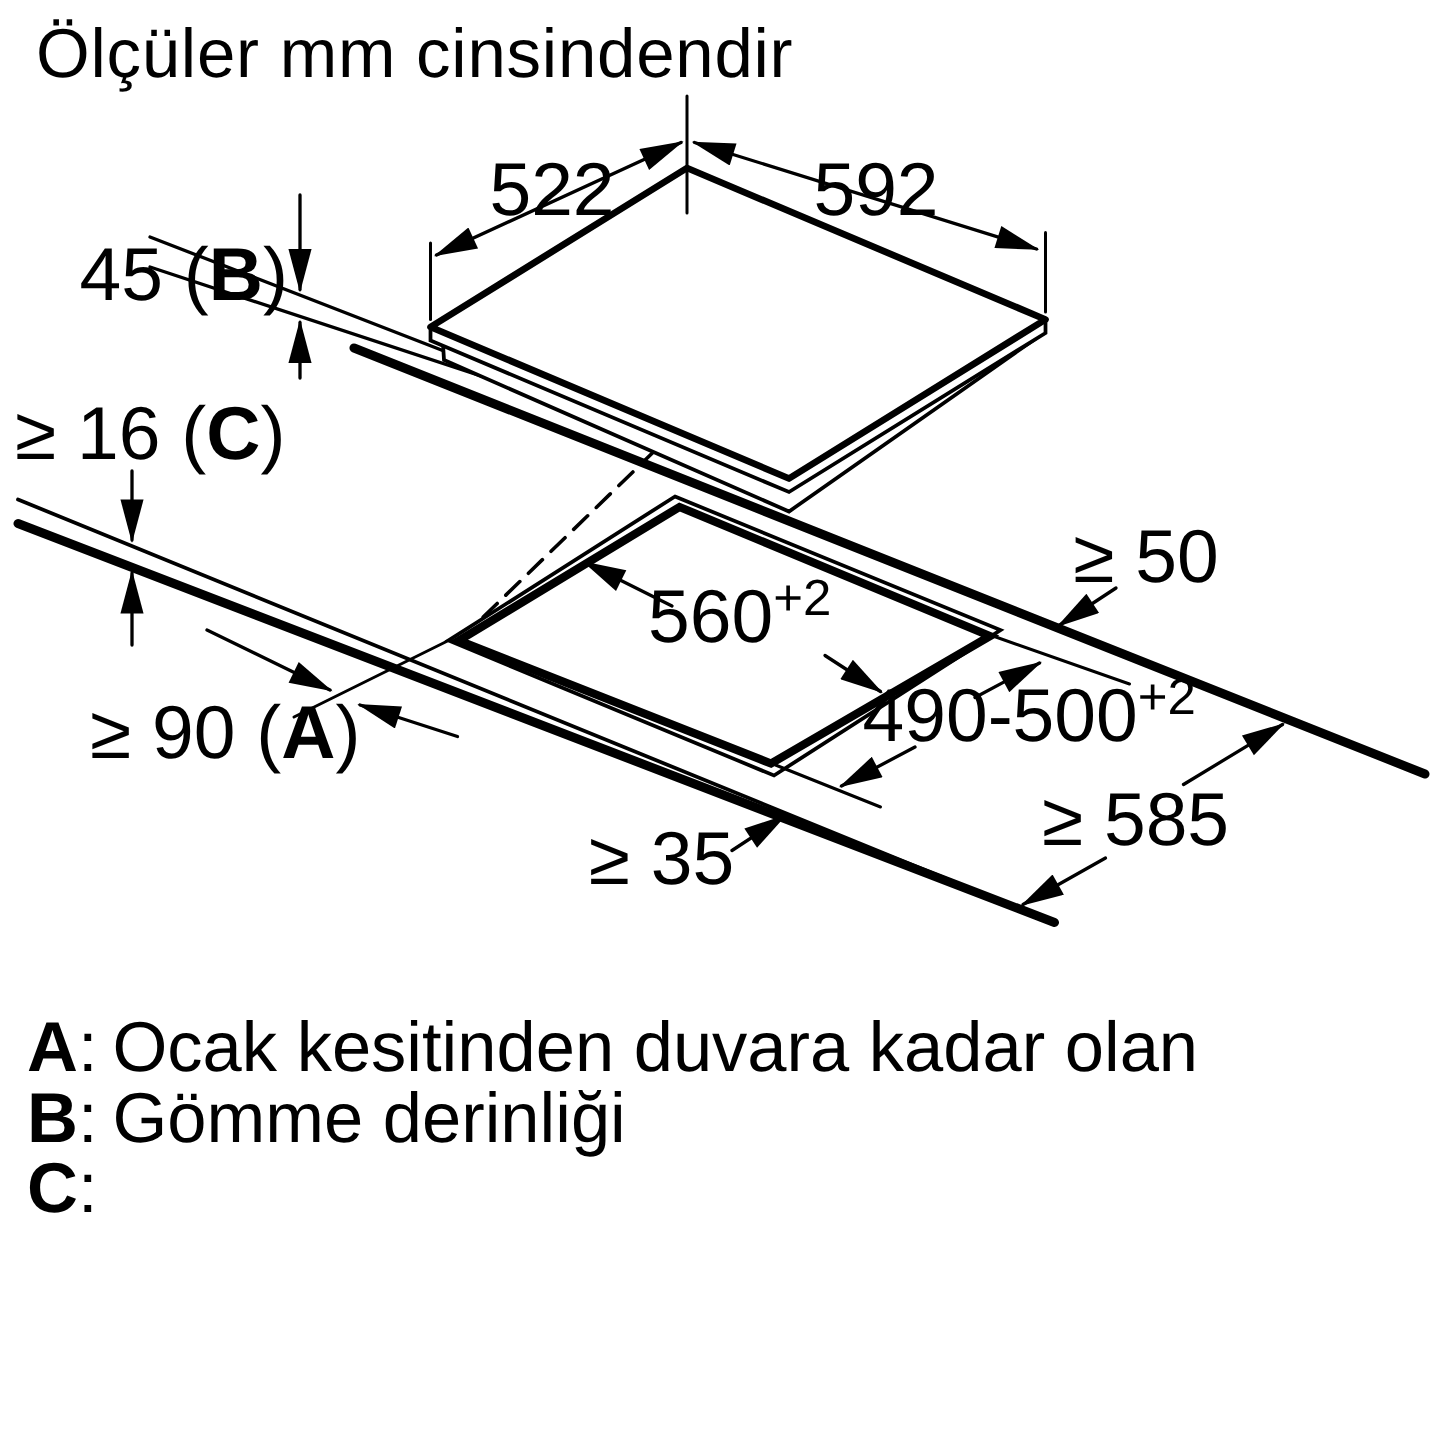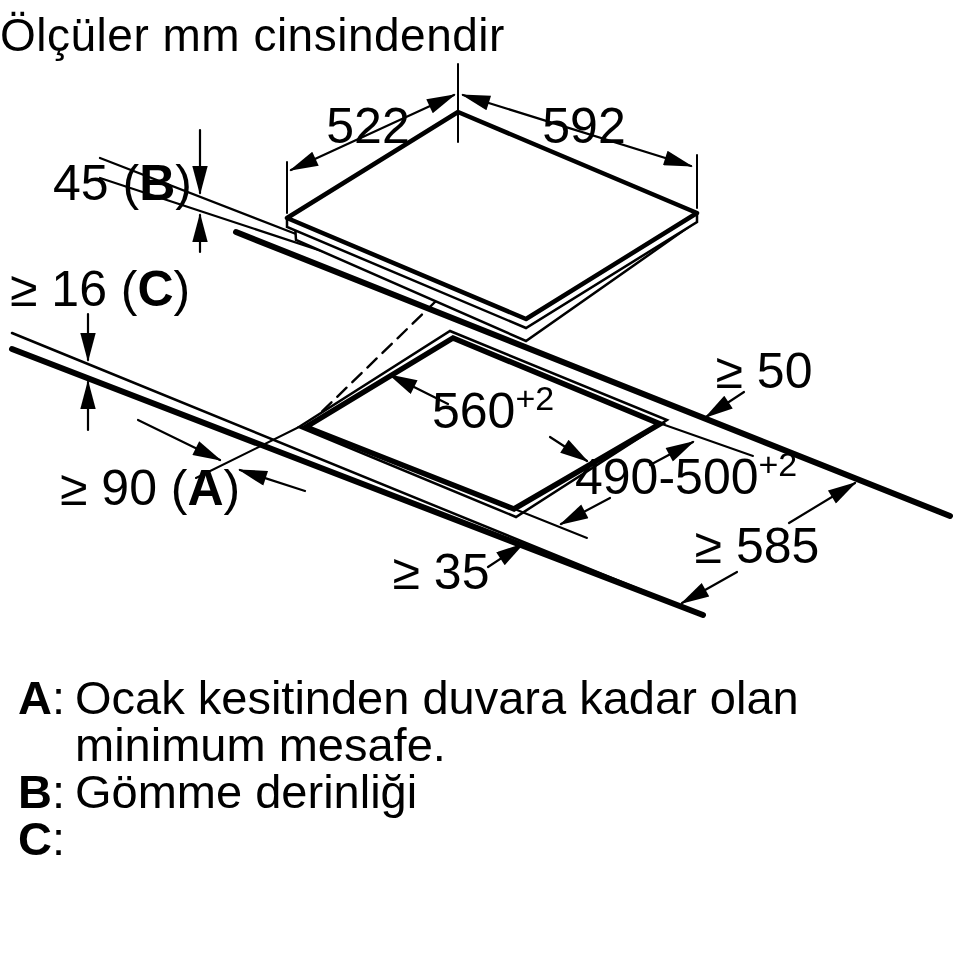--- a/index.html
+++ b/index.html
@@ -1,18 +1,18 @@
 <!DOCTYPE html>
 <html><head>
 <meta charset="utf-8">
 <style>
   html,body{margin:0;padding:0;background:#ffffff;}
   body{width:960px;height:960px;position:relative;overflow:hidden;
        font-family:"Liberation Sans", sans-serif;color:#000;}
-  .title{position:absolute;left:0;top:8px;font-size:46px;letter-spacing:0.5px;white-space:nowrap;}
+  .title{position:absolute;left:24px;top:8px;font-size:46px;letter-spacing:0.5px;white-space:nowrap;}
   svg{position:absolute;left:0;top:0;}
   svg text{font-family:"Liberation Sans", sans-serif;font-size:50px;fill:#000;}
   svg .bold{font-weight:bold;}
   .legend{position:absolute;left:18px;top:674px;width:930px;font-size:47px;line-height:47px;}
   .legend-item{display:flex;align-items:flex-start;}
   .legend-letter{width:57px;flex:0 0 57px;white-space:nowrap;}
   .legend-letter b{font-weight:bold;}
   .legend-lines{flex:1;}
   .ln{white-space:nowrap;}
 </style>
@@ -97,21 +97,20 @@
   <text x="60" y="505"><tspan>≥ 90 (</tspan><tspan class="bold">A</tspan><tspan>)</tspan></text>
 </svg>
 
 <div class="title">Ölçüler mm cinsindendir</div>
 
 <div class="legend">
   <div class="legend-item">
     <div class="legend-letter"><b>A</b><span>:</span></div>
     <div class="legend-lines">
       <div class="ln">Ocak kesitinden duvara kadar olan</div>
-      <div class="ln">minimum mesafe.</div>
       <div class="ln"></div>
     </div>
   </div>
   <div class="legend-item">
     <div class="legend-letter"><b>B</b><span>:</span></div>
     <div class="legend-lines">
       <div class="ln">Gömme derinliği</div>
       <div class="ln"></div>
       <div class="ln"></div>
     </div>

